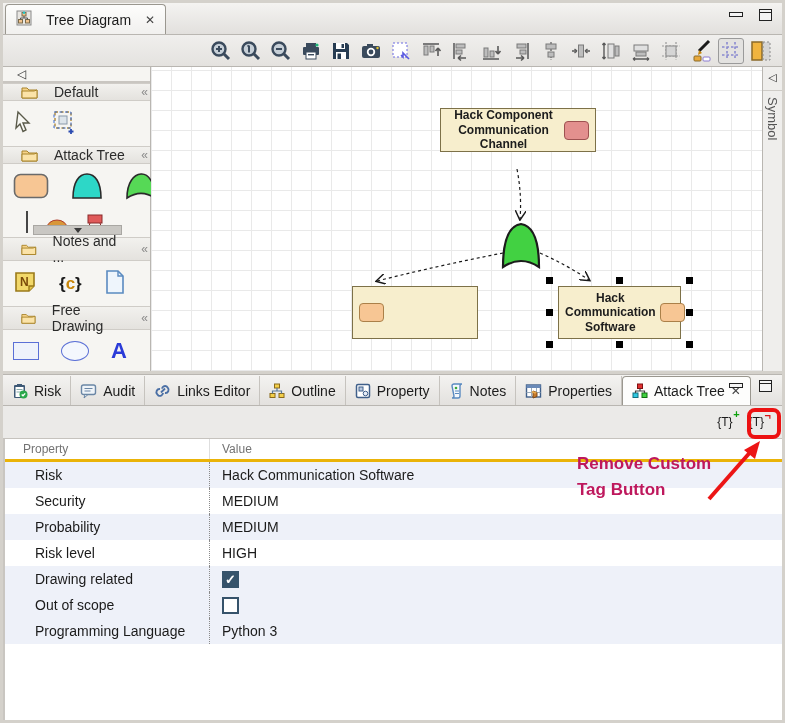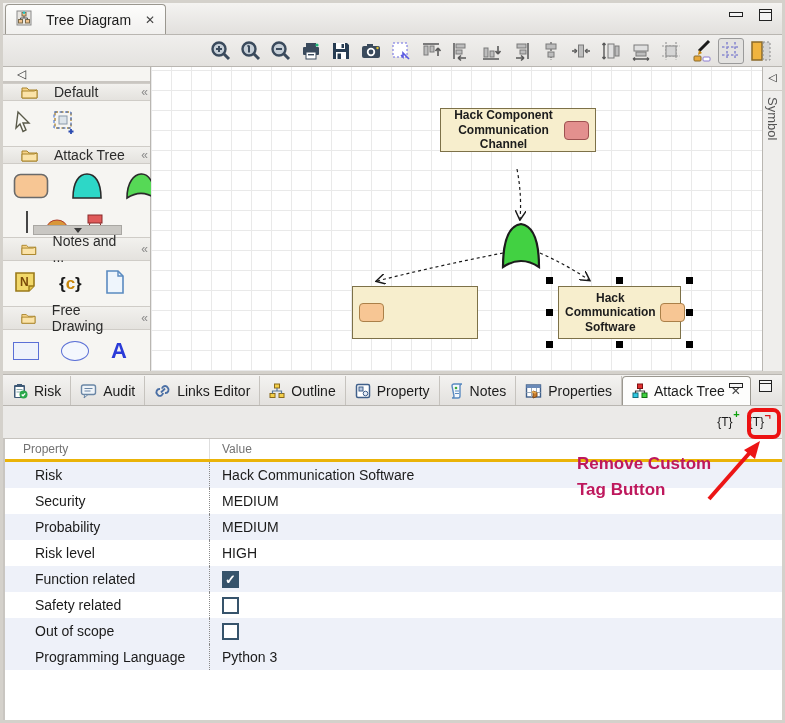--- a/index.html
+++ b/index.html
@@ -511,29 +511,23 @@
           </div>
           <div class="trow alt">
             <div class="cell prop">Probability</div>
             <div class="cell val">MEDIUM</div>
           </div>
           <div class="trow">
             <div class="cell prop">Risk level</div>
             <div class="cell val">HIGH</div>
           </div>
           <div class="trow alt">
-            <div class="cell prop">Function related</div>
+            <div class="cell prop">Drawing related</div>
             <div class="cell val">
               <div class="cb checked">✓</div>
-            </div>
-          </div>
-          <div class="trow">
-            <div class="cell prop">Safety related</div>
-            <div class="cell val">
-              <div class="cb"></div>
             </div>
           </div>
           <div class="trow alt">
             <div class="cell prop">Out of scope</div>
             <div class="cell val">
               <div class="cb"></div>
             </div>
           </div>
           <div class="trow alt">
             <div class="cell prop">Programming Language</div>

